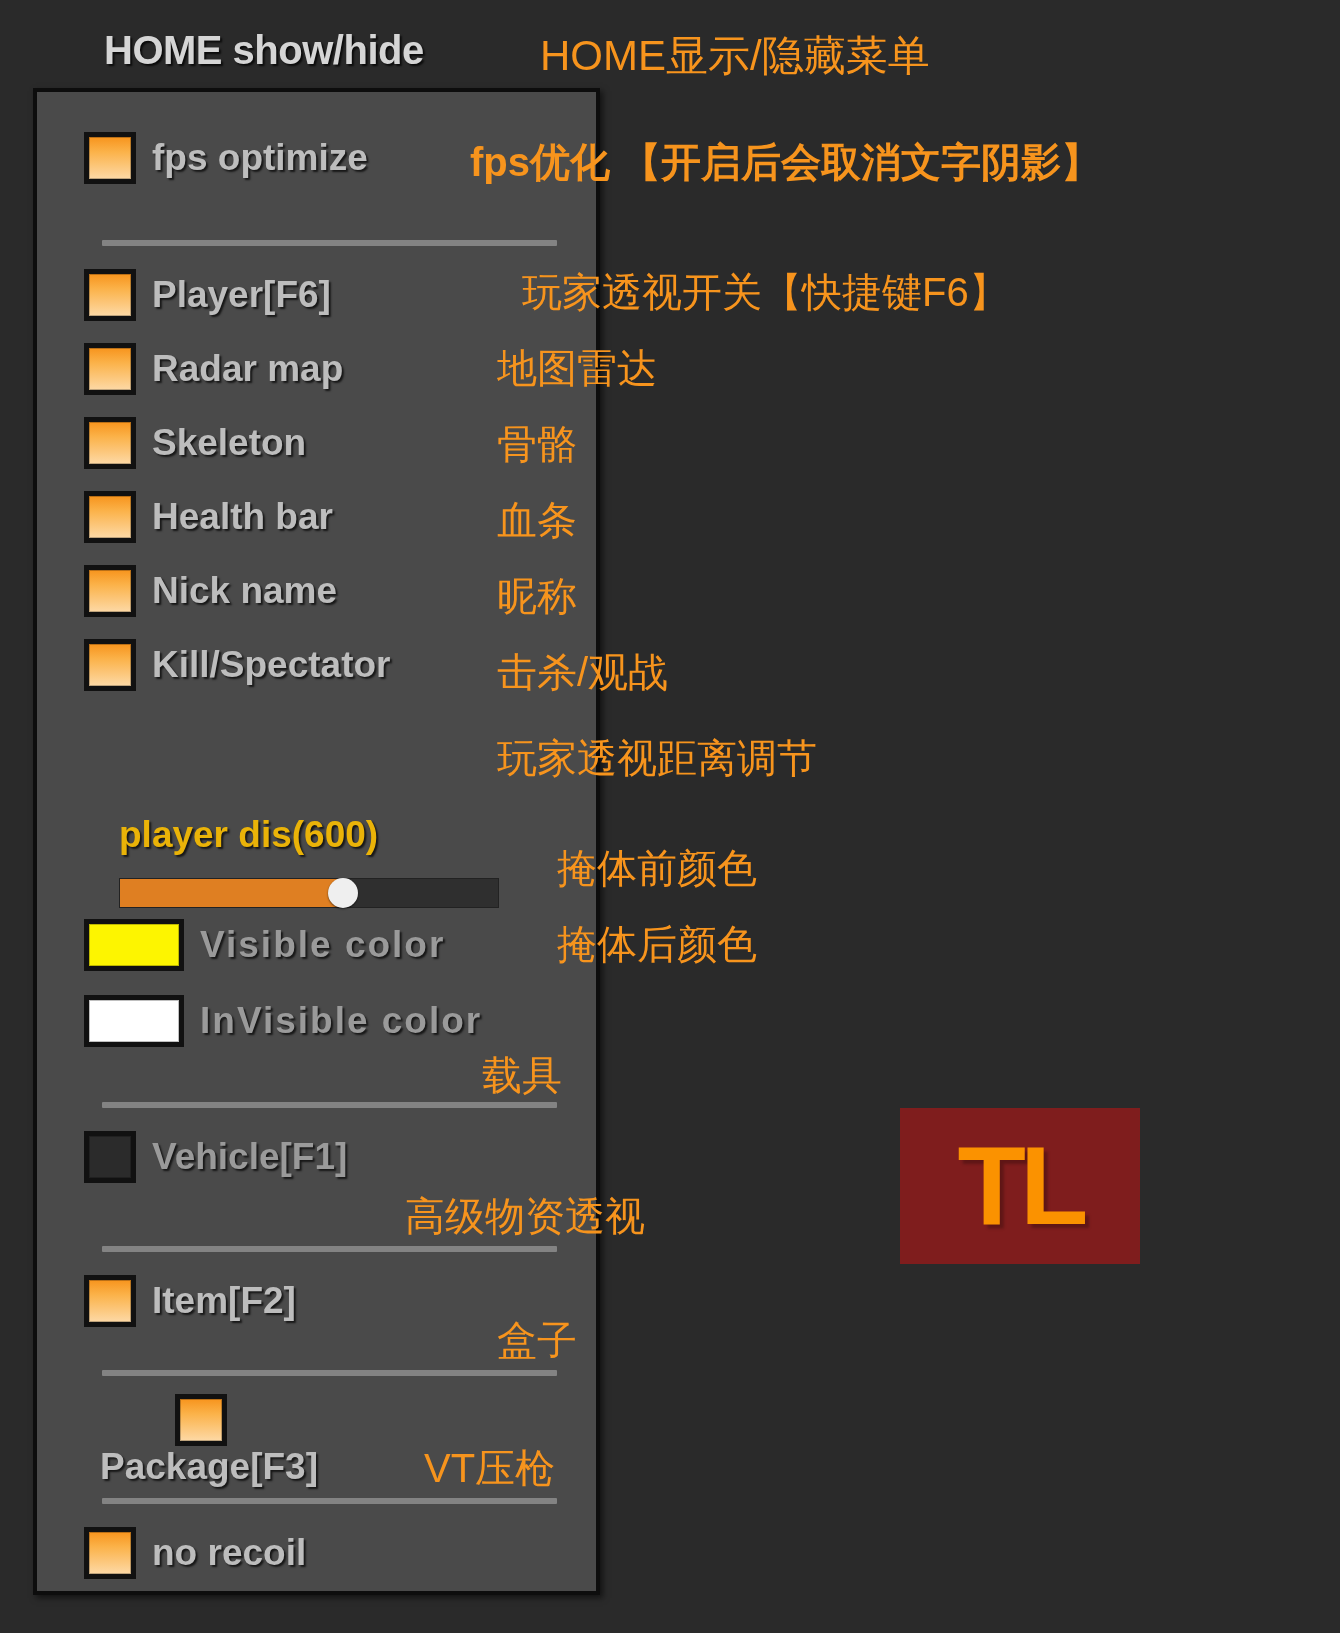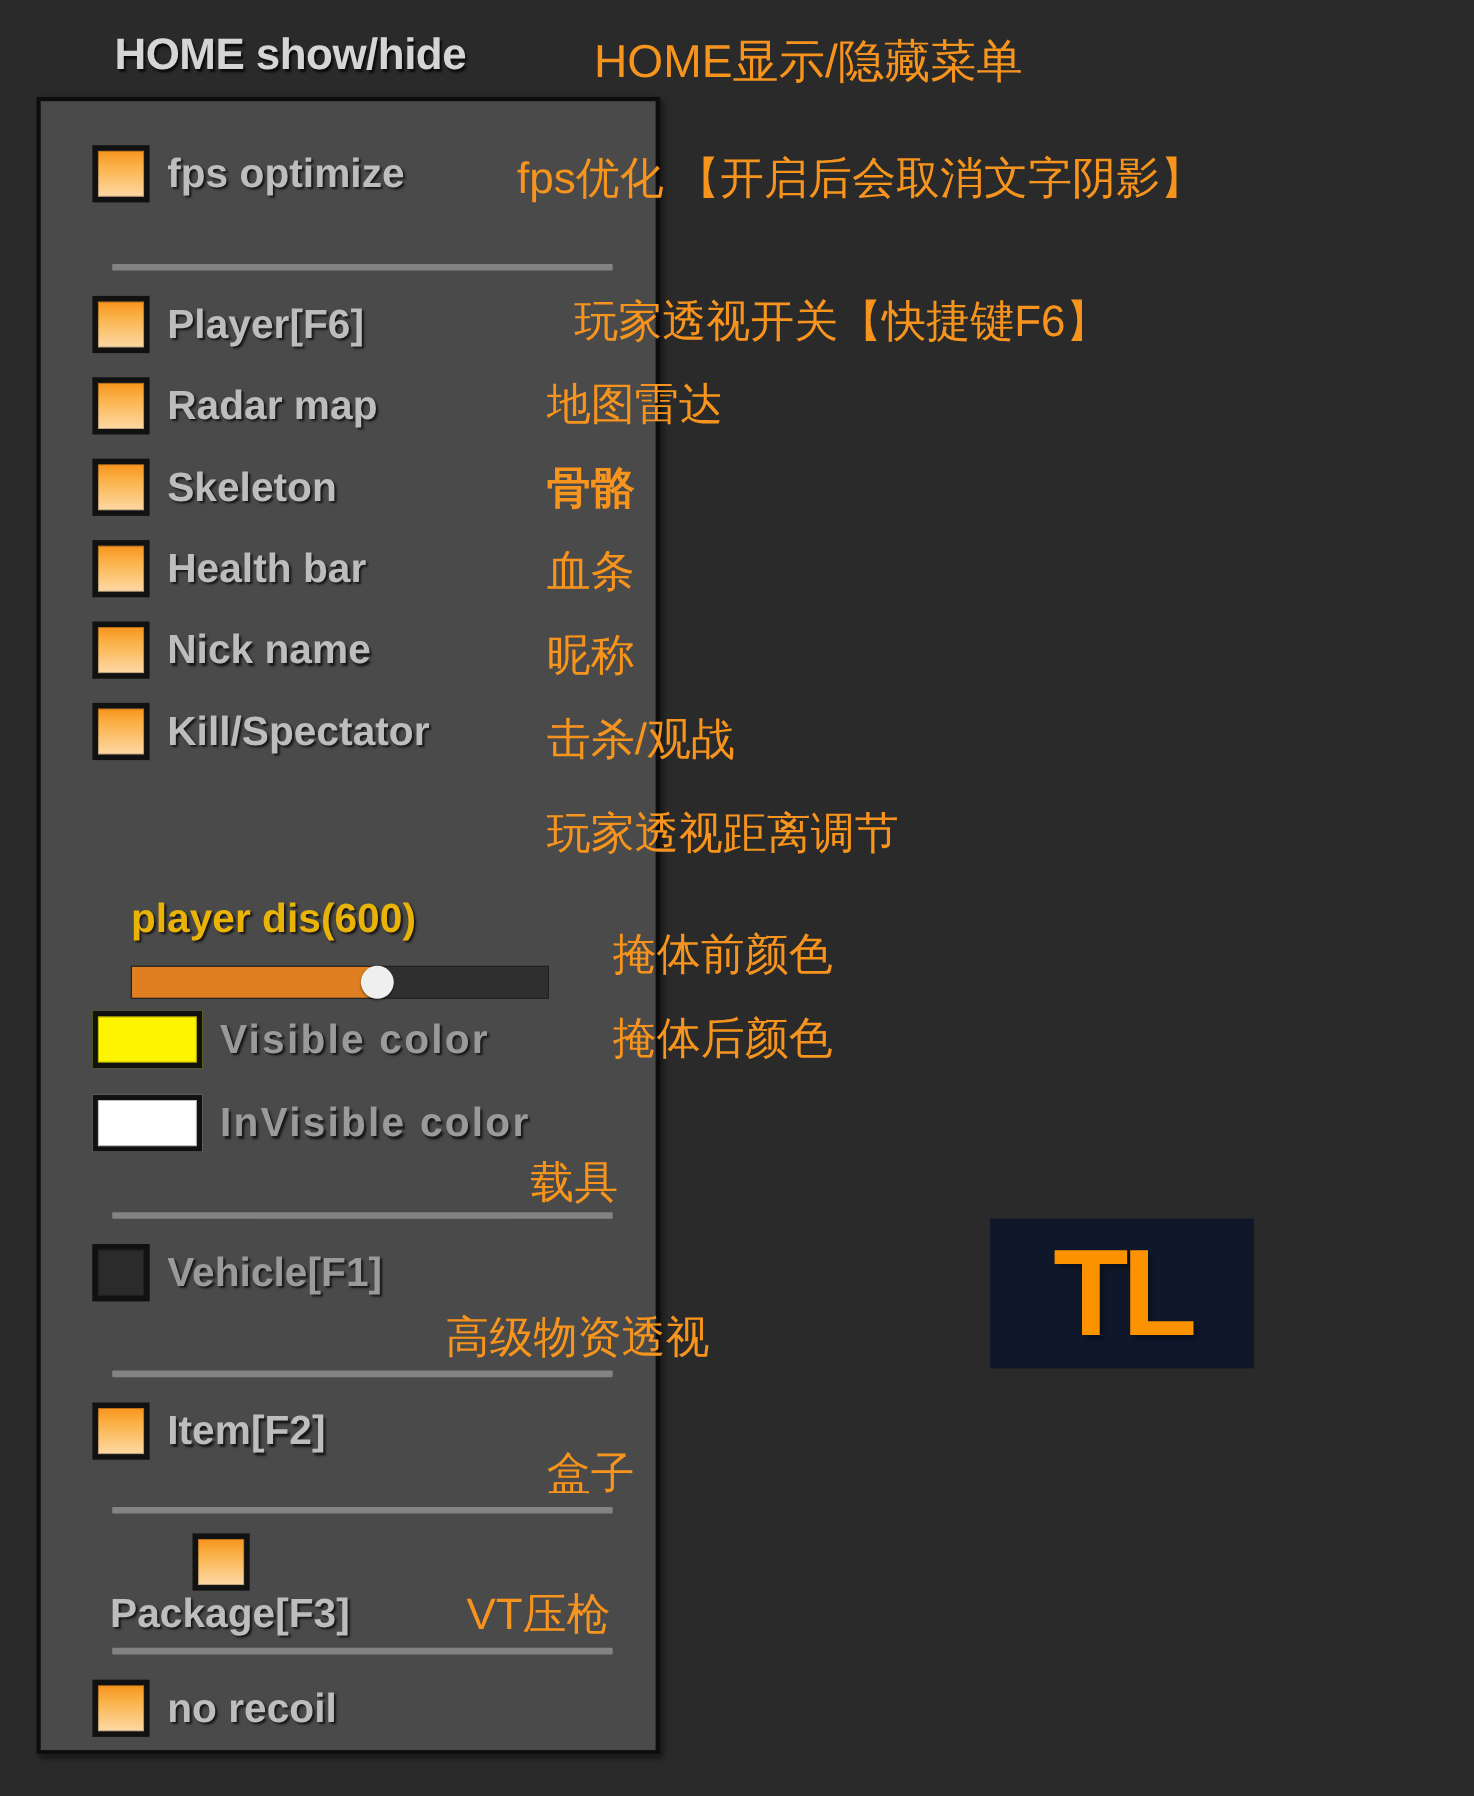--- a/index.html
+++ b/index.html
@@ -130,22 +130,22 @@
     margin-left:-15px; margin-top:-15px;
     border-radius:50%;
     background:#efefef;
     box-shadow:0 1px 2px rgba(0,0,0,.6);
   }
 
   
   #tl-logo{
     position:absolute;
     left:900px; top:1108px;
-    width:240px; height:136px;
-    background:#0f172a;
+    width:240px; height:156px;
+    background:#7f1d1d;
     display:flex;
     align-items:center;
     justify-content:center;
   }
   #tl-logo .tl-text{
     font-family:"Liberation Sans", sans-serif;
     font-size:112px;
     font-weight:bold;
     color:#fb9200;
     letter-spacing:-6px;
@@ -237,24 +237,24 @@
 
   <div class="sep" style="top:1406px;"></div>
 
   <div class="row" style="left:47px; top:1430px;">
     <div class="cbox"></div>
     <div class="label">no recoil</div>
   </div>
 
 </div>
 
-<div class="annot" style="left:470px; top:142px;">fps优化 【开启后会取消文字阴影】</div>
+<div class="annot" style="left:470px; top:142px;font-weight:bold;">fps优化 【开启后会取消文字阴影】</div>
 <div class="annot" style="left:522px; top:272px;">玩家透视开关【快捷键F6】</div>
 <div class="annot" style="left:497px; top:348px;">地图雷达</div>
-<div class="annot" style="left:497px; top:424px;font-weight:bold;">骨骼</div>
+<div class="annot" style="left:497px; top:424px;">骨骼</div>
 <div class="annot" style="left:497px; top:500px;">血条</div>
 <div class="annot" style="left:497px; top:576px;">昵称</div>
 <div class="annot" style="left:497px; top:652px;">击杀/观战</div>
 <div class="annot" style="left:497px; top:738px;">玩家透视距离调节</div>
 <div class="annot" style="left:557px; top:848px;">掩体前颜色</div>
 <div class="annot" style="left:557px; top:924px;">掩体后颜色</div>
 <div class="annot" style="left:482px; top:1055px;">载具</div>
 <div class="annot" style="left:405px; top:1196px;">高级物资透视</div>
 <div class="annot" style="left:497px; top:1320px;">盒子</div>
 <div class="annot" style="left:424px; top:1448px;">VT压枪</div>

